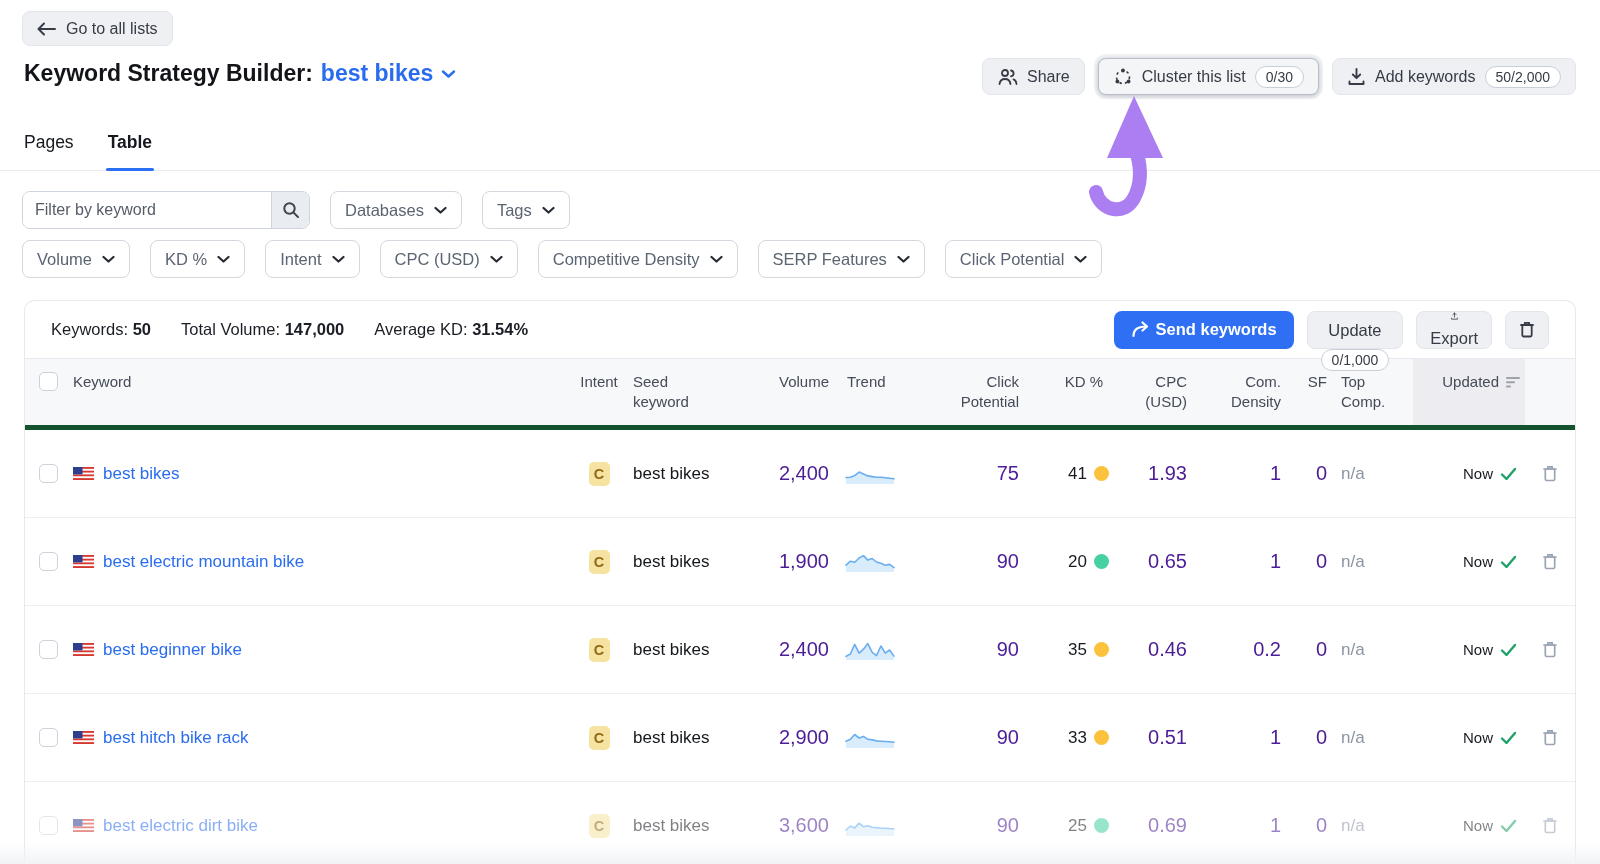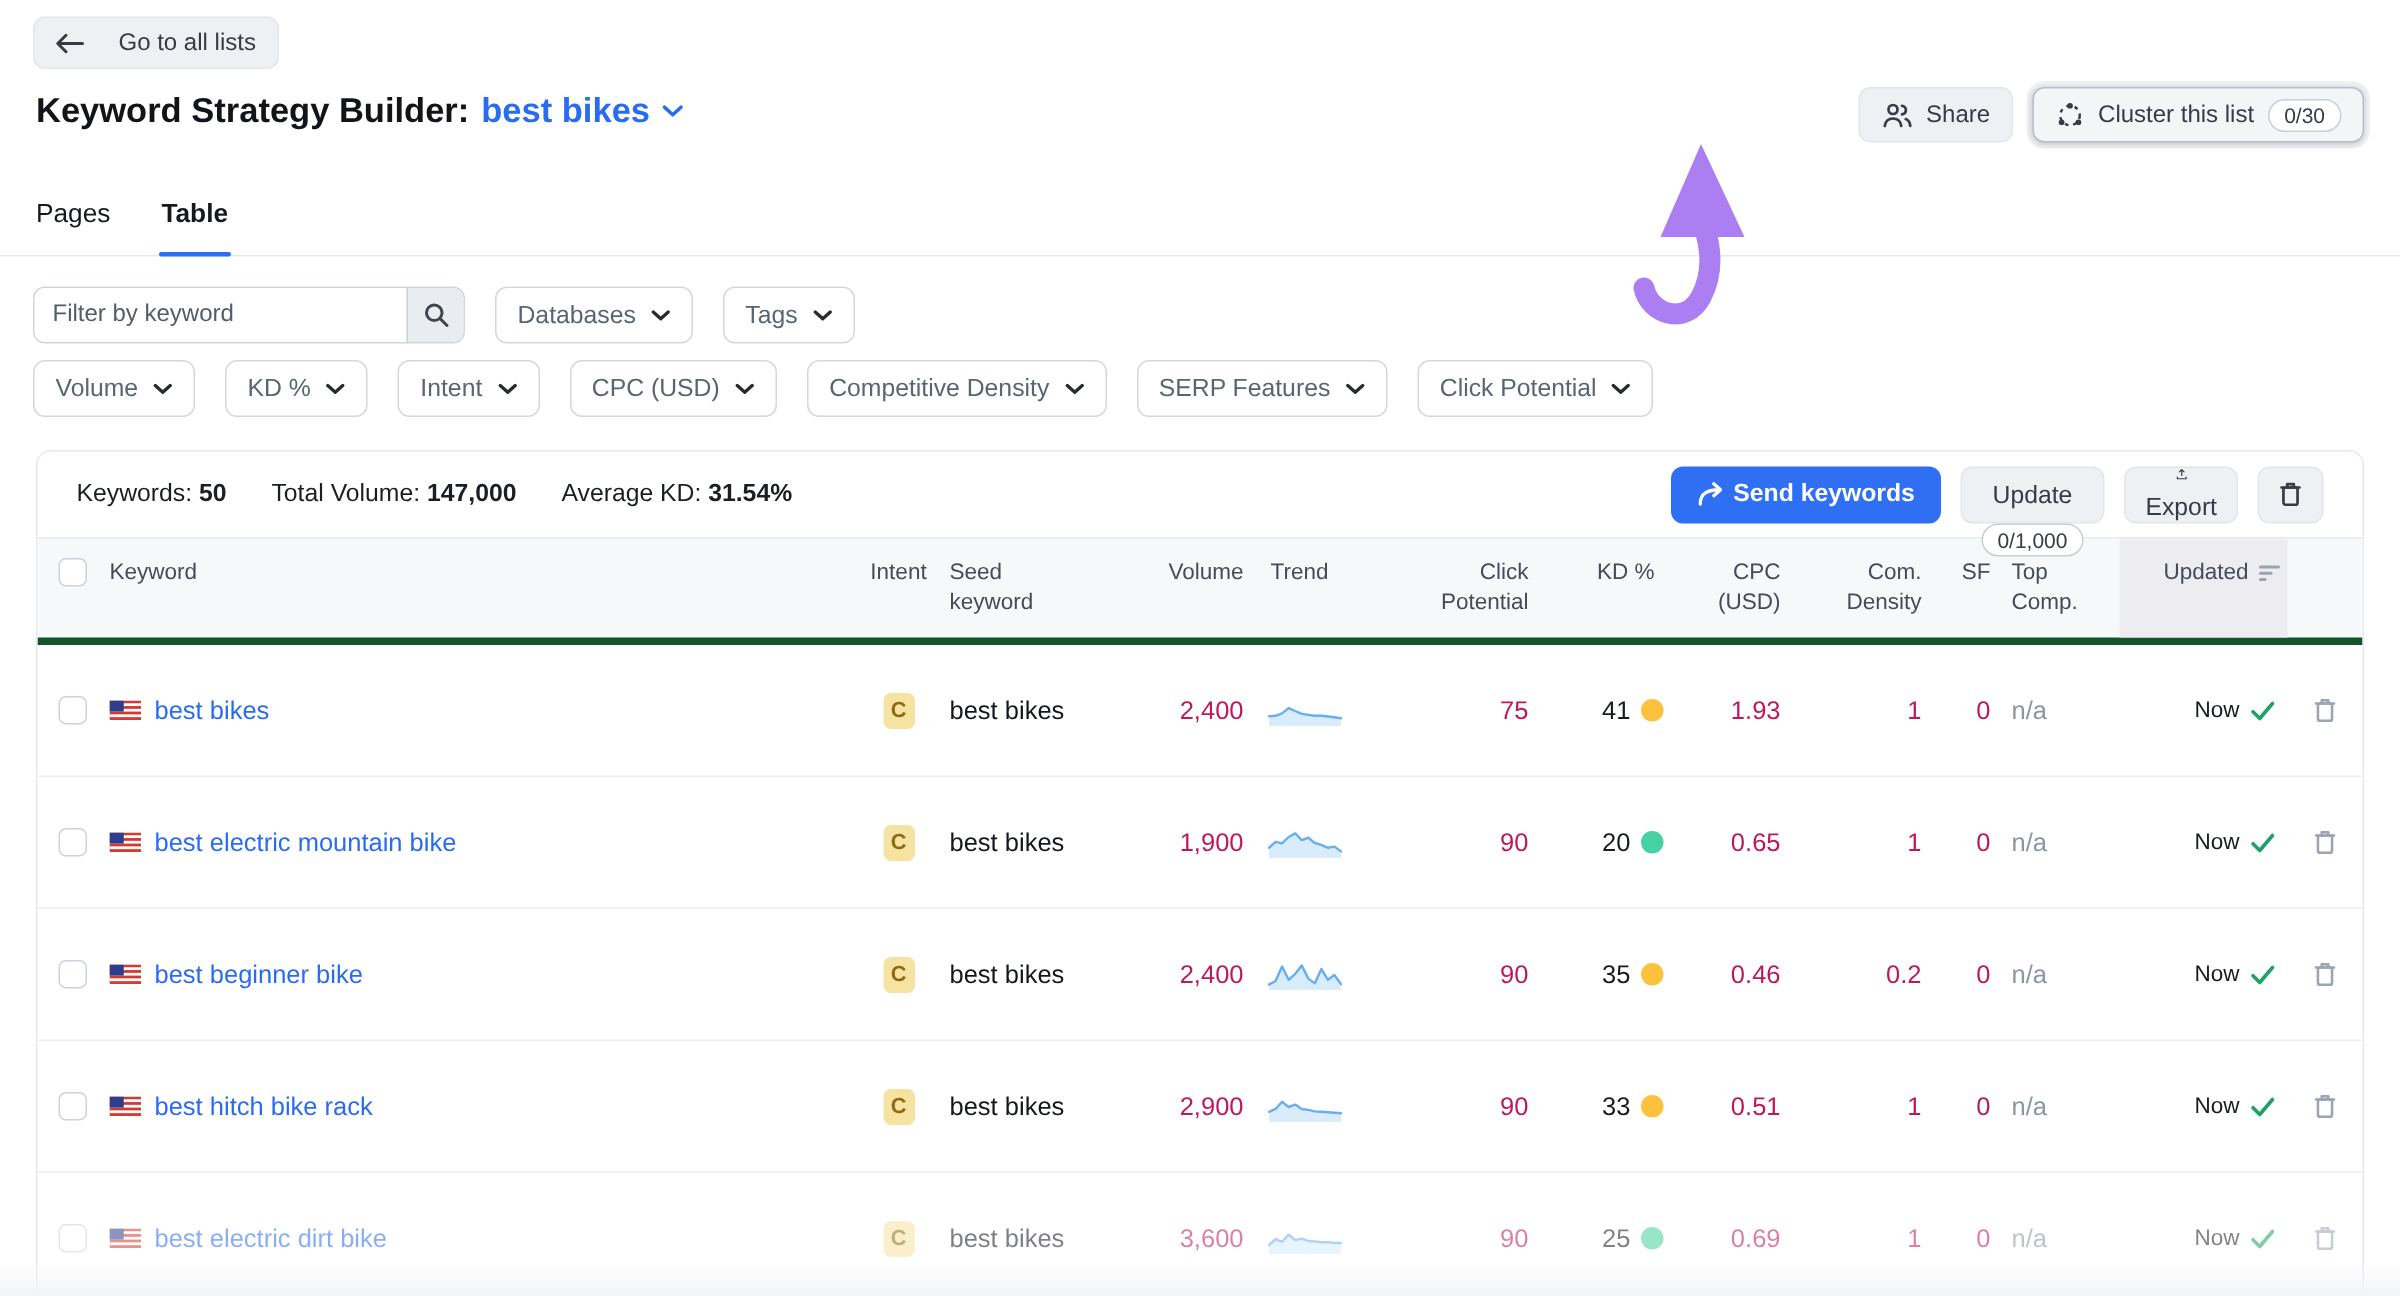--- a/index.html
+++ b/index.html
@@ -4,21 +4,21 @@
 <style>
   * { margin:0; padding:0; box-sizing:border-box; }
   html,body { width:1600px; height:864px; overflow:hidden; }
   body {
     font-family:"Liberation Sans", sans-serif;
     background:#ffffff; color:#181b21; position:relative;
   }
   
   .back-btn {
     position:absolute; top:11px; left:22px; height:35px;
-    display:inline-flex; align-items:center; gap:23px;
+    display:inline-flex; align-items:center; gap:10px;
     background:#eef0f4; border:1px solid #e2e5ea; border-radius:8px;
     padding:0 14px; font-size:16px; color:#363b45; cursor:pointer;
   }
   .title-row { position:absolute; top:60px; left:24px; display:flex; align-items:center; gap:8px; }
   .title-row h1 { font-size:23px; font-weight:700; color:#121419; }
   .title-row .list-name { font-size:23px; font-weight:700; color:#2a6cf0; }
   .hdr-actions { position:absolute; top:58px; right:24px; display:flex; align-items:center; gap:13px; }
   .gbtn {
     height:37px; display:inline-flex; align-items:center; gap:9px;
     background:#eef0f4; border:1px solid #e2e5ea; border-radius:8px;
@@ -68,21 +68,21 @@
     align-items:start; padding:13px 0 12px; font-size:15px; color:#454b57; line-height:1.35; min-height:66px; }
   .thead .cell { cursor:pointer; }
   .cell { padding:0 4px; }
   .c-check { display:flex; justify-content:center; }
   .checkbox { width:19px; height:19px; border:1.5px solid #ccd2db; border-radius:5px; background:#fff; cursor:pointer; }
   .c-kw { display:flex; align-items:center; gap:9px; padding-left:2px; }
   .kw-link { color:#2a6cf0; font-size:17px; font-weight:500; text-decoration:none; cursor:pointer; }
   .c-intent { text-align:center; }
   .intent-badge { display:inline-block; width:21px; height:24px; line-height:24px; border-radius:5px;
     font-size:14.5px; font-weight:700; text-align:center; }
-  .num { text-align:right; font-size:17px; color:#be185d; padding-right:10px; }
+  .num { text-align:right; font-size:20px; color:#4c1d95; padding-right:10px; }
   .c-seed { font-size:17px; color:#14171d; padding-left:4px; }
   .c-kd { display:flex; justify-content:flex-end; align-items:center; gap:7px; padding-right:6px; font-size:17px; }
   .kd-dot { width:15px; height:15px; border-radius:50%; }
   .c-top { color:#8b95a3; font-size:17px; padding-left:6px; }
   .c-upd { display:flex; justify-content:flex-end; align-items:center; gap:7px; font-size:15px; padding-right:8px; }
   .c-trash { display:flex; justify-content:center; cursor:pointer; }
   .data-row { min-height:88px; border-bottom:1px solid #eceef1; }
   .data-row.faded { opacity:.55; }
   .upd-head { background:#ededf1; margin:-13px 0 -12px; padding:13px 4px 12px; min-height:66px;
     display:flex; justify-content:flex-end; align-items:flex-start; gap:7px; }
@@ -123,20 +123,28 @@
   <button class="gbtn cluster">
     <svg class="icon" width="20" height="20" viewBox="0 0 20 20" fill="none">
         <circle cx="10" cy="10" r="6.5" stroke="#363b45" stroke-width="1.6" stroke-dasharray="2.4 3.2"></circle>
         <circle cx="10" cy="3.5" r="1.9" fill="#363b45"></circle>
         <circle cx="4.4" cy="14.5" r="1.9" fill="#363b45"></circle>
         <circle cx="15.6" cy="14.5" r="1.9" fill="#363b45"></circle>
       </svg>
     <span>Cluster this list</span>
     <span class="pill-badge">0/30</span>
   </button>
+  <button class="gbtn">
+    <svg class="icon" width="19" height="19" viewBox="0 0 19 19" fill="none" stroke="#363b45" stroke-width="1.9" stroke-linecap="round" stroke-linejoin="round">
+        <path d="M9.5 2v9M5.8 7.5l3.7 3.7 3.7-3.7"></path>
+        <path d="M2.5 14.5v2.5h14v-2.5"></path>
+      </svg>
+    <span>Add keywords</span>
+    <span class="pill-badge">50/2,000</span>
+  </button>
 </div>
 
 <div class="tabs" id="tab-bar">
     <div class="tab">Pages</div>
     <div class="tab active">Table</div>
   </div>
 
 <div class="filter-row1">
   <div class="search-box">
     <input type="text" placeholder="Filter by keyword" style="">

